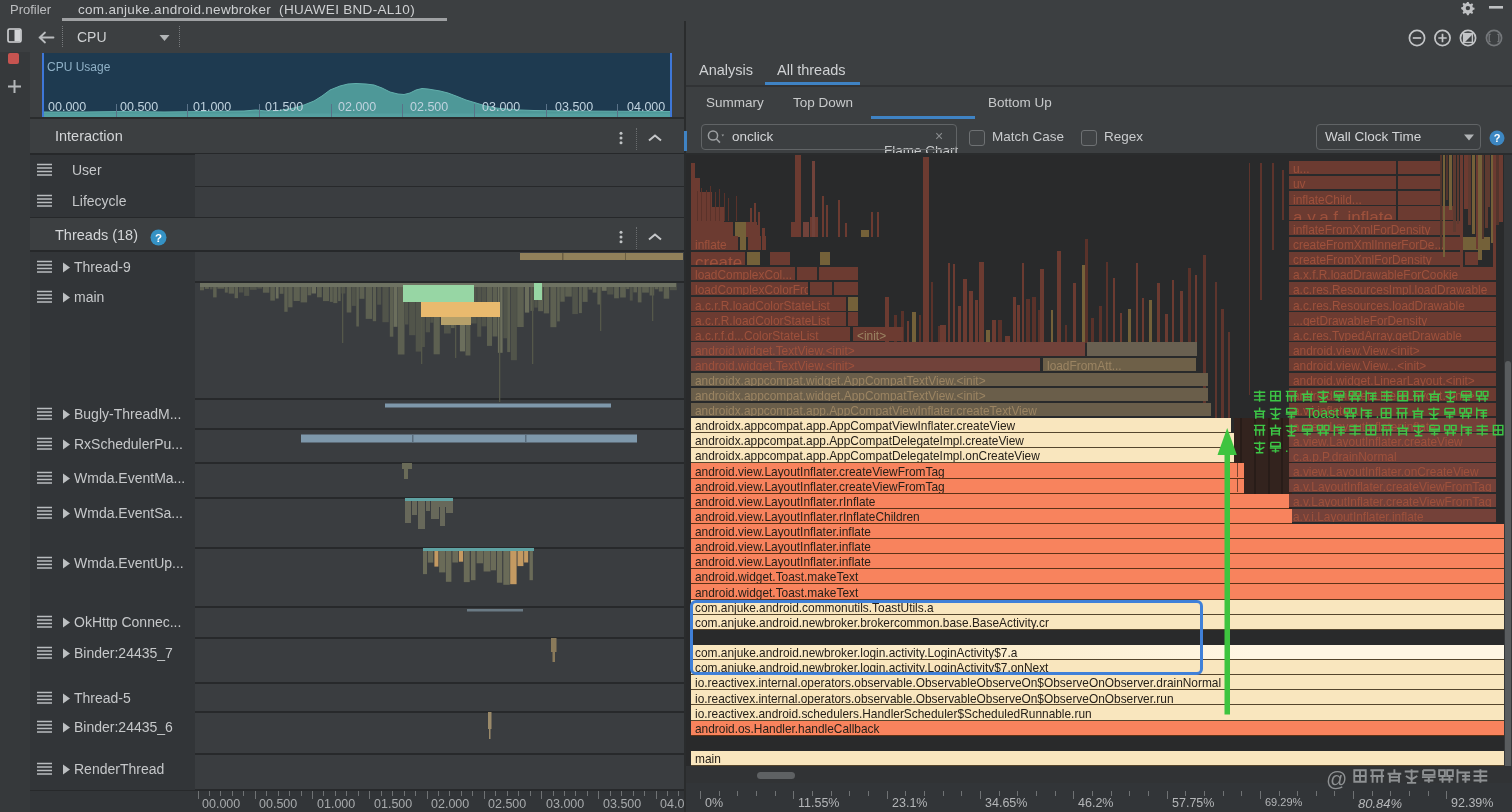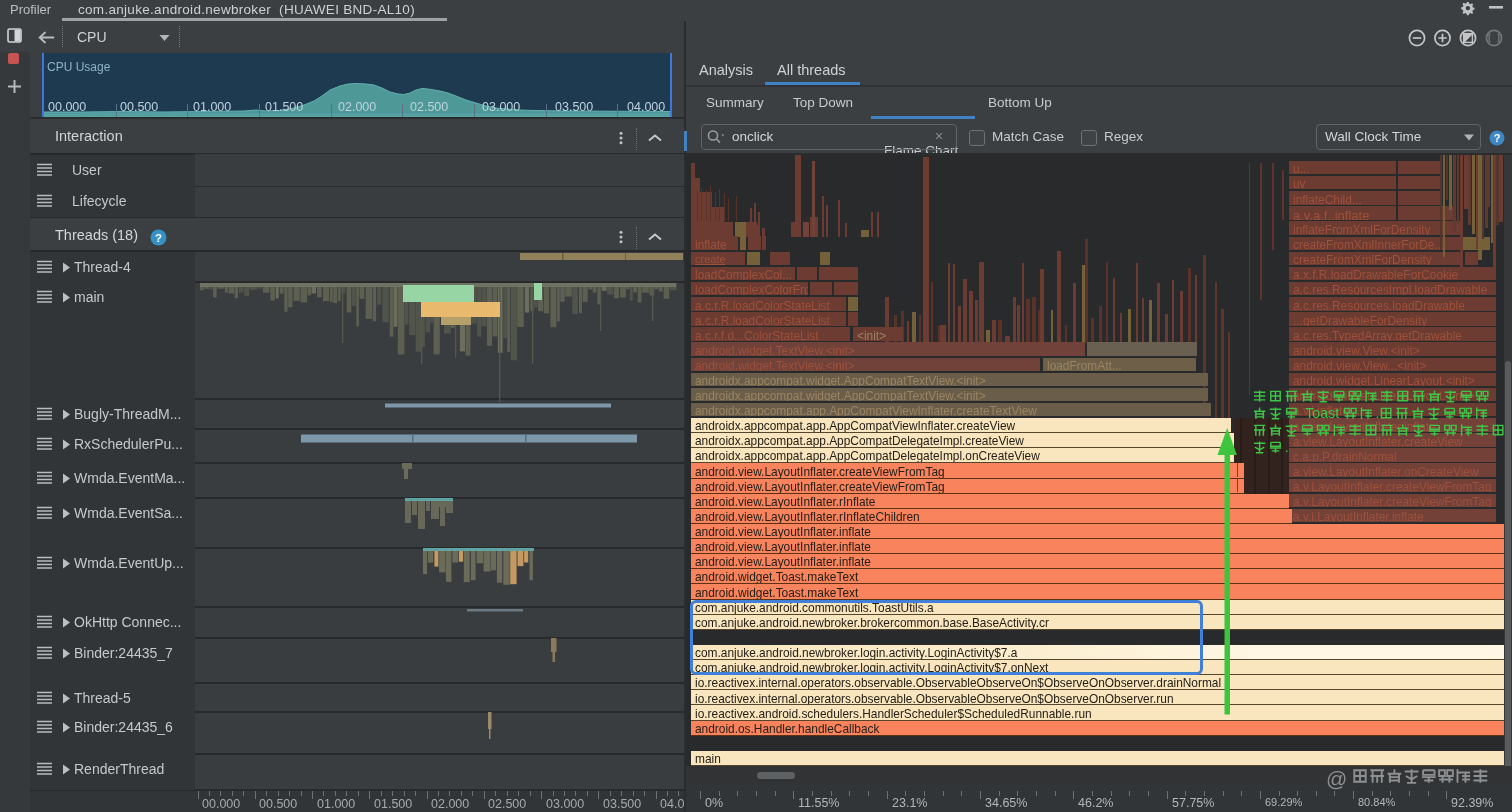--- a/index.html
+++ b/index.html
@@ -134,21 +134,21 @@
     </svg>
 <div class="abs" style="left:30px;top:250px;width:654px;height:2px;background:#26282a;"></div>
 <svg class="abs" style="left:36px;top:260px;" width="17" height="14" viewBox="0 0 17 14">
       <g stroke="#b9bcbe" stroke-width="1.4">
         <path d="M1 1.5 h15 M1 5 h15 M1 8.5 h15 M1 12 h15"></path>
       </g>
     </svg>
 <svg class="abs" style="left:62px;top:262px;" width="9" height="11" viewBox="0 0 9 11">
       <path d="M1 0.5 L8 5.5 L1 10.5 Z" fill="#bcbfc1"></path>
     </svg>
-<div class="txt" style="left:74px;top:259px;font-size:14px;color:#c6c8ca;">Thread-4</div>
+<div class="txt" style="left:74px;top:259px;font-size:14px;color:#c6c8ca;">Thread-9</div>
 <div class="abs" style="left:195px;top:281px;width:489px;height:2px;background:#27292b;"></div>
 <svg class="abs" style="left:36px;top:290px;" width="17" height="14" viewBox="0 0 17 14">
       <g stroke="#b9bcbe" stroke-width="1.4">
         <path d="M1 1.5 h15 M1 5 h15 M1 8.5 h15 M1 12 h15"></path>
       </g>
     </svg>
 <svg class="abs" style="left:62px;top:292px;" width="9" height="11" viewBox="0 0 9 11">
       <path d="M1 0.5 L8 5.5 L1 10.5 Z" fill="#bcbfc1"></path>
     </svg>
 <div class="txt" style="left:74px;top:289px;font-size:14px;color:#c6c8ca;">main</div>
@@ -575,21 +575,21 @@
 <div class="abs" style="left:1215px;top:282px;width:2px;height:136px;background:#5e352d;"></div>
 <div class="abs" style="left:1221px;top:309px;width:2.5px;height:109px;background:#5e352d;"></div>
 <div class="abs" style="left:1228px;top:332px;width:2px;height:86px;background:#5e352d;"></div>
 <div class="abs" style="left:691.0px;top:236.4px;width:46.5px;height:13.5px;background:#6c3b31;overflow:hidden;">
       <div style="font-size:11.9px;color:#9e513c;padding:1.5px 0 0 4px;white-space:nowrap;">inflate</div>
     </div>
 <div class="abs" style="left:740.0px;top:236.4px;width:5.5px;height:13.5px;background:#746139;"></div>
 <div class="abs" style="left:747.5px;top:236.4px;width:13.0px;height:13.5px;background:#6c3b31;"></div>
 <div class="abs" style="left:762.0px;top:236.4px;width:3.5px;height:13.5px;background:#6c3b31;"></div>
 <div class="abs" style="left:691.0px;top:251.6px;width:54.0px;height:13.5px;background:#6c3b31;overflow:hidden;">
-      <div style="font-size:11px;color:#9e513c;padding:1.5px 0 0 4px;white-space:nowrap;text-decoration:underline;">create</div>
+      <div style="font-size:17px;color:#9e513c;padding:1.5px 0 0 4px;white-space:nowrap;text-decoration:underline;">create</div>
     </div>
 <div class="abs" style="left:746.5px;top:251.6px;width:13.5px;height:13.5px;background:#746139;"></div>
 <div class="abs" style="left:769.5px;top:251.6px;width:20.0px;height:13.5px;background:#6c3b31;"></div>
 <div class="abs" style="left:820.0px;top:251.6px;width:10.0px;height:13.5px;background:#746139;"></div>
 <div class="abs" style="left:691.0px;top:266.7px;width:104.0px;height:13.5px;background:#6c3b31;overflow:hidden;">
       <div style="font-size:11.9px;color:#9e513c;padding:1.5px 0 0 4px;white-space:nowrap;">loadComplexCol...</div>
     </div>
 <div class="abs" style="left:797.0px;top:266.7px;width:20.0px;height:13.5px;background:#6c3b31;"></div>
 <div class="abs" style="left:819.0px;top:266.7px;width:39.0px;height:13.5px;background:#6c3b31;"></div>
 <div class="abs" style="left:691.0px;top:281.8px;width:117.0px;height:13.5px;background:#6c3b31;overflow:hidden;">
@@ -645,21 +645,21 @@
 <div class="abs" style="left:1398.0px;top:160.8px;width:42.0px;height:13.5px;background:#6c3b31;"></div>
 <div class="abs" style="left:1289.0px;top:175.9px;width:107.0px;height:13.5px;background:#6c3b31;overflow:hidden;">
       <div style="font-size:11.9px;color:#9e513c;padding:1.5px 0 0 4px;white-space:nowrap;">uv</div>
     </div>
 <div class="abs" style="left:1398.0px;top:175.9px;width:42.0px;height:13.5px;background:#6c3b31;"></div>
 <div class="abs" style="left:1289.0px;top:191.1px;width:107.0px;height:13.5px;background:#6c3b31;overflow:hidden;">
       <div style="font-size:11.9px;color:#9e513c;padding:1.5px 0 0 4px;white-space:nowrap;">inflateChild...</div>
     </div>
 <div class="abs" style="left:1398.0px;top:191.1px;width:42.0px;height:13.5px;background:#6c3b31;"></div>
 <div class="abs" style="left:1289.0px;top:206.2px;width:107.0px;height:13.5px;background:#6c3b31;overflow:hidden;">
-      <div style="font-size:13px;color:#9e513c;padding:1.5px 0 0 4px;white-space:nowrap;">a.y.a.f..inflate</div>
+      <div style="font-size:17px;color:#9e513c;padding:1.5px 0 0 4px;white-space:nowrap;">a.y.a.f..inflate</div>
     </div>
 <div class="abs" style="left:1398.0px;top:206.2px;width:58.0px;height:13.5px;background:#6c3b31;"></div>
 <div class="abs" style="left:1289.0px;top:221.3px;width:171.0px;height:13.5px;background:#6c3b31;overflow:hidden;">
       <div style="font-size:11.9px;color:#9e513c;padding:1.5px 0 0 4px;white-space:nowrap;">inflateFromXmlForDensity</div>
     </div>
 <div class="abs" style="left:1289.0px;top:236.5px;width:171.0px;height:13.5px;background:#6c3b31;overflow:hidden;">
       <div style="font-size:11.9px;color:#9e513c;padding:1.5px 0 0 4px;white-space:nowrap;">createFromXmlInnerForDe...</div>
     </div>
 <div class="abs" style="left:1462.0px;top:236.5px;width:28.0px;height:13.5px;background:#746139;"></div>
 <div class="abs" style="left:1289.0px;top:251.6px;width:171.0px;height:13.5px;background:#6c3b31;overflow:hidden;">
@@ -928,14 +928,14 @@
 <div class="abs" style="left:1409.1px;top:791px;width:1px;height:4.5px;background:#6f7274;"></div>
 <div class="abs" style="left:1427.7px;top:791px;width:1px;height:4.5px;background:#6f7274;"></div>
 <div class="abs" style="left:1446.4px;top:791px;width:1px;height:8px;background:#6f7274;"></div>
 <div class="txt" style="left:705px;top:796px;font-size:12.5px;color:#b4b6b8;">0%</div>
 <div class="txt" style="left:798px;top:796px;font-size:12.5px;color:#b4b6b8;">11.55%</div>
 <div class="txt" style="left:892px;top:796px;font-size:12.5px;color:#b4b6b8;">23.1%</div>
 <div class="txt" style="left:985px;top:796px;font-size:12.5px;color:#b4b6b8;">34.65%</div>
 <div class="txt" style="left:1078px;top:796px;font-size:12.5px;color:#b4b6b8;">46.2%</div>
 <div class="txt" style="left:1172px;top:796px;font-size:12.5px;color:#b4b6b8;">57.75%</div>
 <div class="txt" style="left:1265px;top:796px;font-size:11px;color:#b4b6b8;">69.29%</div>
-<div class="txt" style="left:1358px;top:796px;font-size:11px;color:#b4b6b8;">80.84%</div>
+<div class="txt" style="left:1358px;top:796px;font-size:13px;color:#b4b6b8;font-style:italic;">80.84%</div>
 <div class="txt" style="left:1451px;top:796px;font-size:12.5px;color:#b4b6b8;">92.39%</div>
 </div>
 </body></html>

